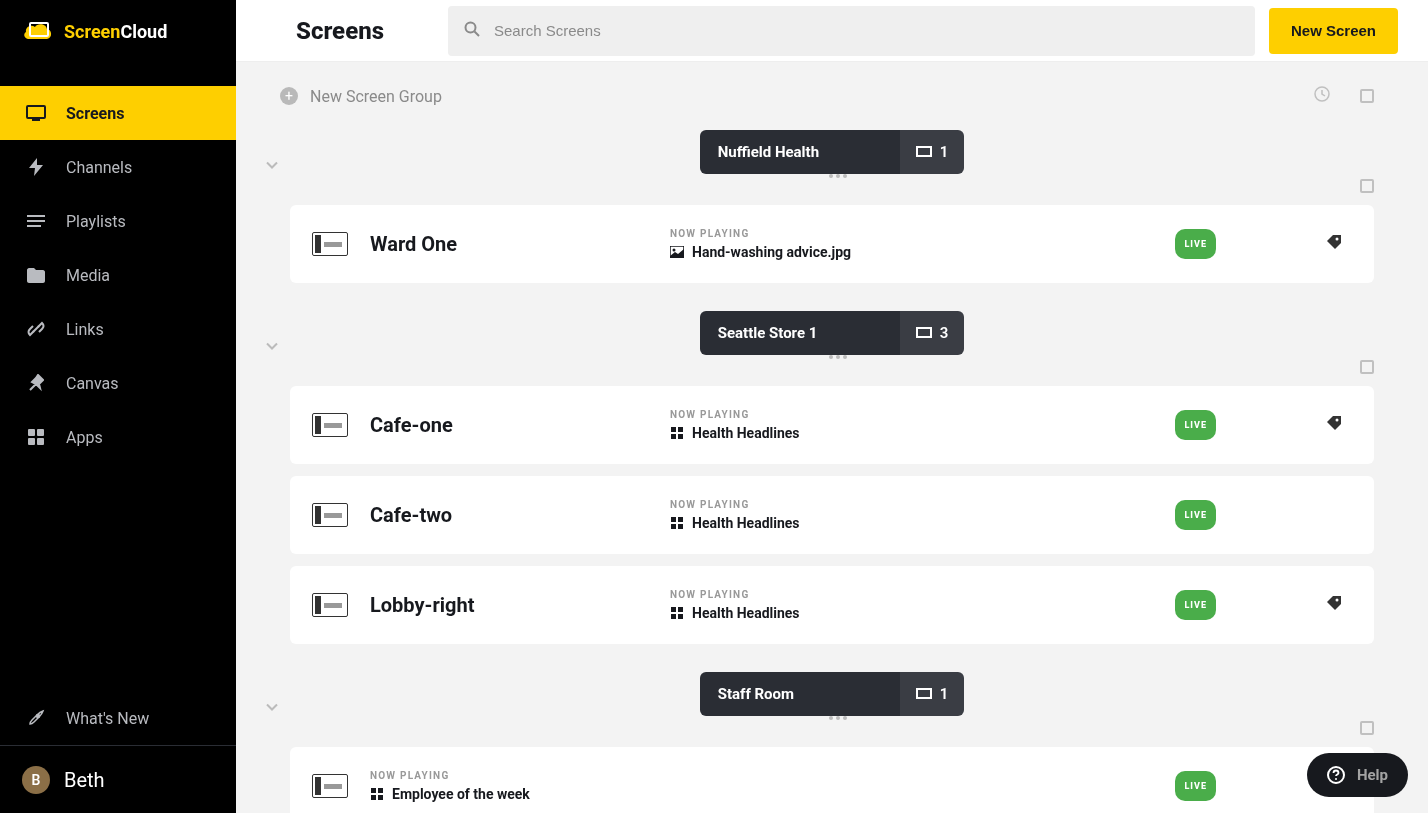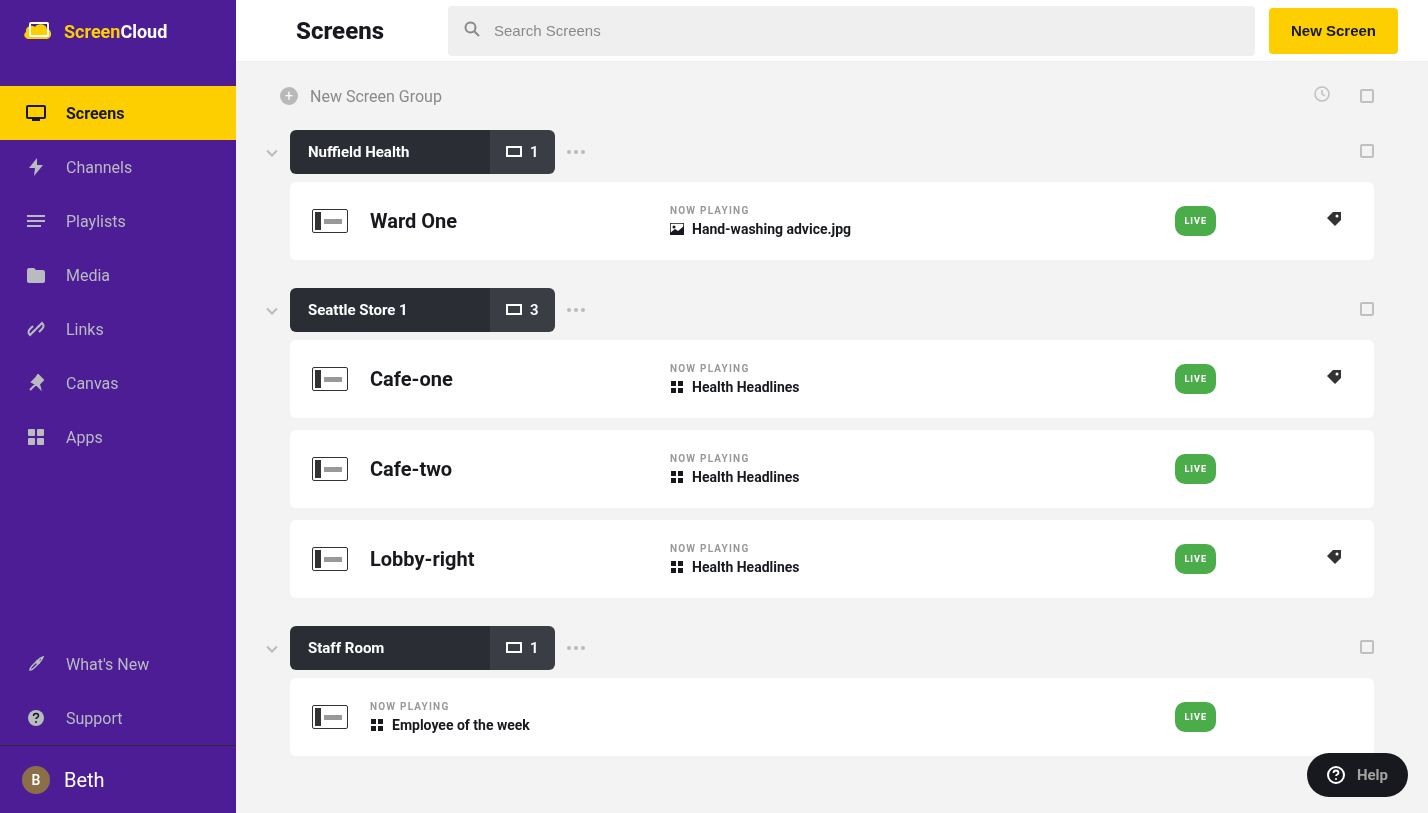--- a/index.html
+++ b/index.html
@@ -1,17 +1,17 @@
 <!DOCTYPE html>
 <html><head>
 <meta charset="utf-8">
 <style>
 * { margin: 0; padding: 0; box-sizing: border-box; }
 body { font-family: -apple-system, BlinkMacSystemFont, "Segoe UI", Roboto, Helvetica, Arial, sans-serif; background: #f3f3f3; width: 1428px; height: 813px; overflow: hidden; display: flex; }
-.sidebar { width: 236px; background: #4c1d95; display: flex; flex-direction: column; flex-shrink: 0; }
+.sidebar { width: 236px; background: #000000; display: flex; flex-direction: column; flex-shrink: 0; }
 .logo-area { height: 62px; display: flex; align-items: center; padding-left: 22px; }
 .logo-icon { width: 32px; height: 20px; margin-right: 10px; position: relative; }
 .logo-icon svg { display: block; }
 .logo-text { font-size: 18px; font-weight: 700; }
 .logo-text .y { color: #fecf00; }
 .logo-text .w { color: #fff; }
 .nav { flex: 1; padding-top: 24px; }
 .nav-item { height: 54px; display: flex; align-items: center; padding-left: 25px; color: #b9bbc0; cursor: pointer; font-size: 16px; }
 .nav-item.active { background: #fecf00; color: #17191e; font-weight: 700; }
 .nav-item .nav-icon { width: 22px; display: flex; align-items: center; justify-content: center; margin-right: 19px; }
@@ -30,21 +30,21 @@
 .search-icon { position: absolute; left: 16px; top: 50%; transform: translateY(-50%); color: #8a8a8a; }
 .new-btn { height: 46px; padding: 0 22px; background: #fecf00; border: none; border-radius: 4px; font-weight: 700; font-size: 15px; color: #17191e; cursor: pointer; }
 
 .content { flex: 1; background: #f3f3f3; overflow-y: auto; padding: 24px 54px 24px 54px; position: relative; }
 .new-group-row { display: flex; align-items: center; justify-content: space-between; margin: 0 0 24px 0; padding-left: 0; }
 .new-group-left { display: flex; align-items: center; gap: 12px; color: #8a8a8a; font-size: 16px; cursor: pointer; margin-left: -10px; }
 .new-group-left .plus-icon { width: 18px; height: 18px; border-radius: 50%; background: #b9b9b9; color: #fff; display: flex; align-items: center; justify-content: center; font-size: 14px; line-height: 1; }
 .new-group-right { display: flex; align-items: center; gap: 30px; color: #c0c0c0; }
 
 .group { margin-bottom: 28px; }
-.group-header-row { display: flex; align-items: center; position: relative; margin-bottom: 8px; }
+.group-header-row { display: flex; align-items: center; position: relative; margin-bottom: 8px; flex-direction: column; }
 .chevron { position: absolute; left: -24px; top: 50%; transform: translateY(-50%); color: #bbb; cursor: pointer; }
 .group-header { display: flex; align-items: center; border-radius: 6px; overflow: hidden; height: 44px; }
 .group-name { padding: 0 18px; background: #2a2d34; color: #fff; font-weight: 700; font-size: 15px; height: 100%; display: flex; align-items: center; min-width: 200px; }
 .group-count { background: #3a3d44; color: #fff; padding: 0 16px; display: flex; align-items: center; gap: 8px; height: 100%; font-weight: 600; font-size: 15px; }
 .group-more { color: #bbb; cursor: pointer; margin-left: 12px; display: flex; align-items: center; }
 .group-check { margin-left: auto; color: #c0c0c0; }
 
 .screen-card { background: #fff; border-radius: 6px; margin-bottom: 12px; display: flex; align-items: center; padding: 18px 30px 18px 22px; height: 78px; }
 .screen-thumb { width: 36px; height: 24px; border: 1px solid #333; border-radius: 2px; margin-right: 22px; position: relative; background: #fff; flex-shrink: 0; }
 .screen-thumb::before { content: ''; position: absolute; left: 2px; top: 2px; bottom: 2px; width: 6px; background: #333; }
@@ -144,30 +144,20 @@
   <div class="nav-bottom" id="nav-bottom">
       <div class="nav-item">
         <span class="nav-icon">
           <svg width="18" height="18" viewBox="0 0 18 18" fill="none" stroke="currentColor" stroke-width="1.5">
             <path d="M3 15 C5 15 6 14 7 13 L12 8 C15 5 16 2 16 2 C16 2 13 3 10 6 L5 11 C4 12 3 13 3 15 Z"></path>
             <circle cx="11" cy="7" r="1.5" fill="currentColor"></circle>
           </svg>
         </span>
         <span>What's New</span>
       </div>
-      <div class="nav-item">
-        <span class="nav-icon">
-          <svg width="18" height="18" viewBox="0 0 18 18">
-            <circle cx="9" cy="9" r="8" fill="currentColor"></circle>
-            <path d="M6.5 7 C6.5 5 8 4.5 9 4.5 C10.5 4.5 11.5 5.5 11.5 7 C11.5 8.5 9 8.5 9 10" fill="none" stroke="#17191e" stroke-width="1.5"></path>
-            <circle cx="9" cy="13" r="1" fill="#17191e"></circle>
-          </svg>
-        </span>
-        <span>Support</span>
-      </div>
     </div>
 
   <div class="user-row">
     <div class="user-avatar">B</div>
     <div class="user-name">Beth</div>
   </div>
 </div>
 
 <div class="main">
   <div class="topbar">

